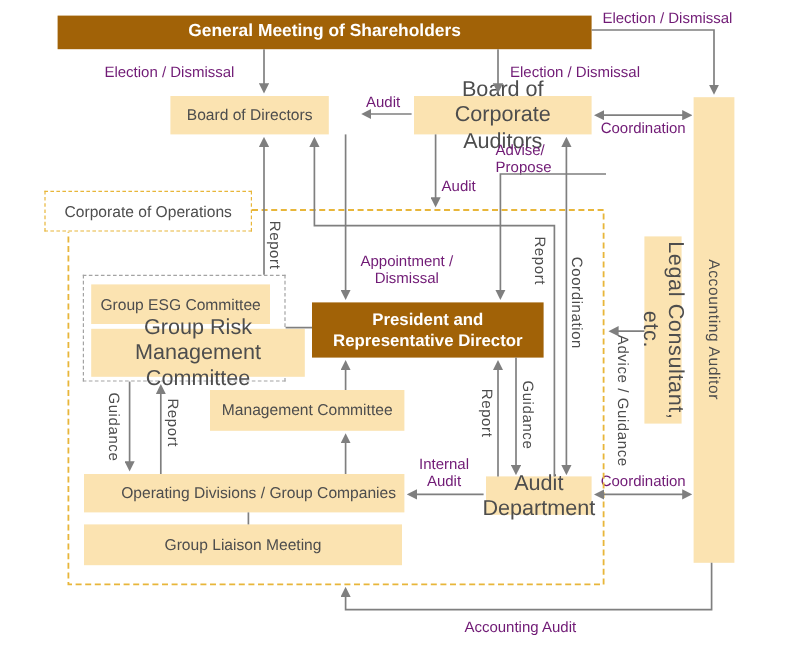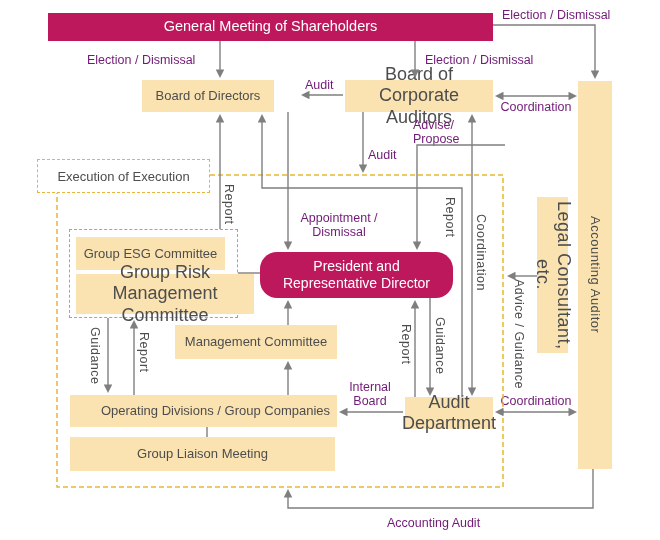--- a/index.html
+++ b/index.html
@@ -6,21 +6,21 @@
   #stage{
     position:relative;width:660px;height:540px;background:#ffffff;overflow:hidden;
     font-family:"Liberation Sans", sans-serif;
   }
   .node{
     position:absolute;display:flex;align-items:center;justify-content:center;
     text-align:center;font-size:13px;line-height:1.18;color:#4d4d4d;
     white-space:pre-line;z-index:2;box-sizing:border-box;
   }
   .cream{background:#fbe3b1;}
-  .orange{background:#be185d;color:#ffffff;font-weight:normal;font-size:14.5px;}
+  .orange{background:#a16207;color:#ffffff;font-weight:bold;font-size:14.5px;}
   .small{font-size:18px;}
   .vert{writing-mode:vertical-rl;letter-spacing:0.5px;}
   .lbl{
     position:absolute;font-size:12.5px;line-height:1.15;color:#701a75;
     white-space:pre-line;z-index:2;
   }
   .vlbl{
     position:absolute;writing-mode:vertical-rl;font-size:12.5px;color:#4d4d4d;
     letter-spacing:0.5px;z-index:2;
   }
@@ -38,40 +38,40 @@
   #connector-layer{
     position:absolute;left:0;top:0;z-index:3;pointer-events:none;
   }
 </style>
 </head>
 <body>
 
 <div id="stage">
 
   <div id="committee-frame"></div>
-  <div id="exec-label">Execution of Execution</div>
+  <div id="exec-label">Corporate of Operations</div>
 
   <div class="node orange" style="left:48px;top:13px;width:445px;height:28px;">General Meeting of Shareholders</div>
 
   <div class="node cream" style="left:142px;top:80px;width:132px;height:32px;">Board of Directors</div>
 
   <div class="node cream small" style="left:345px;top:80px;width:148px;height:32px;">Board of Corporate
 Auditors</div>
 
 
   <div class="node cream vert" style="left:578px;top:81px;width:34px;height:388px;">Accounting Auditor</div>
 
   <div class="node cream vert small" style="left:537px;top:197px;width:31px;height:156px;">Legal Consultant, etc.</div>
 
   <div class="node cream" style="left:76px;top:237px;width:149px;height:33px;">Group ESG Committee</div>
 
   <div class="node cream small" style="left:76px;top:274px;width:178px;height:40px;">Group Risk
 Management Committee</div>
 
-  <div class="node orange" style="left:260px;top:252px;width:193px;height:46px;font-size:14px;border-radius:17px;">President and
+  <div class="node orange" style="left:260px;top:252px;width:193px;height:46px;font-size:14px;">President and
 Representative Director</div>
 
   <div class="node cream" style="left:175px;top:325px;width:162px;height:34px;">Management Committee</div>
 
   <div class="node cream" style="left:70px;top:395px;width:267px;height:32px;padding-left:24px;">Operating Divisions / Group Companies</div>
 
   <div class="node cream" style="left:70px;top:437px;width:265px;height:34px;">Group Liaison Meeting</div>
 
   <div class="node cream small" style="left:405px;top:397px;width:88px;height:32px;">Audit
 Department</div>
@@ -88,21 +88,21 @@
 
   <div class="lbl" style="left:413px;top:118px;">Advise/
 Propose</div>
 
   <div class="lbl" style="left:368px;top:148px;">Audit</div>
 
   <div class="lbl center" style="left:289px;top:211px;width:100px;">Appointment /
 Dismissal</div>
 
   <div class="lbl center" style="left:345px;top:380px;width:50px;">Internal
-Board</div>
+Audit</div>
 
   <div class="lbl center" style="left:496px;top:394px;width:80px;">Coordination</div>
 
   <div class="lbl" style="left:387px;top:516px;">Accounting Audit</div>
 
   <div class="vlbl" style="left:222px;top:184px;">Report</div>
 
   <div class="vlbl" style="left:443px;top:197px;">Report</div>
 
   <div class="vlbl" style="left:474px;top:214px;">Coordination</div>

